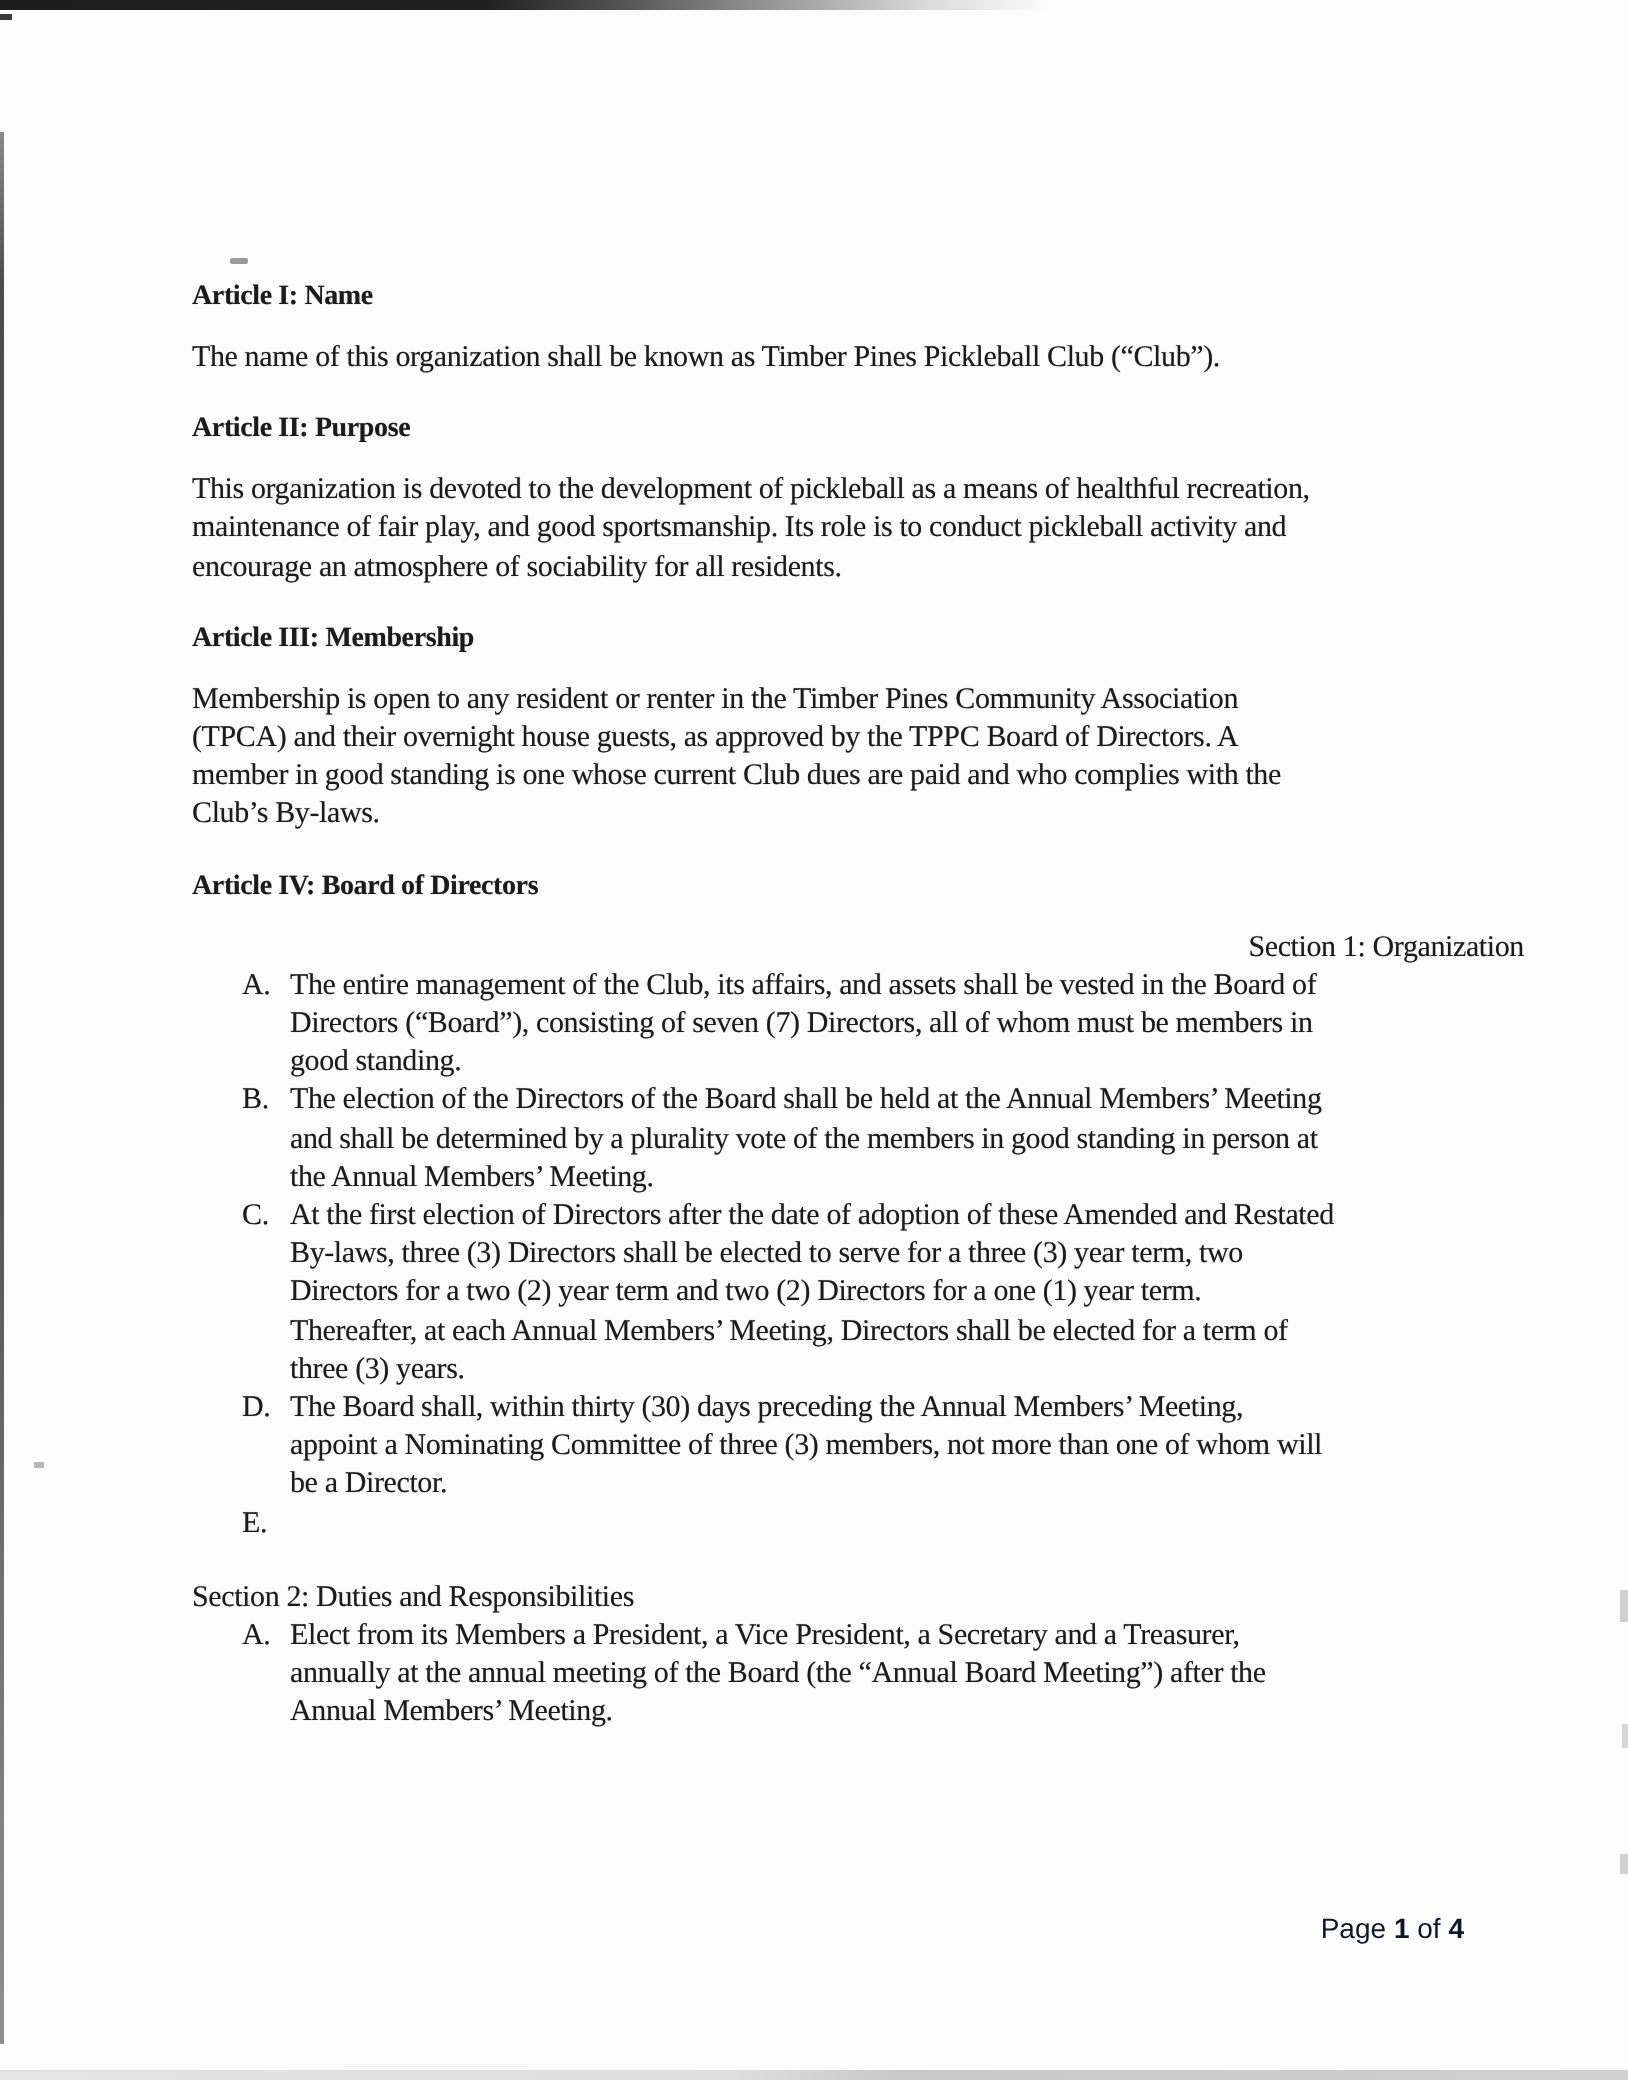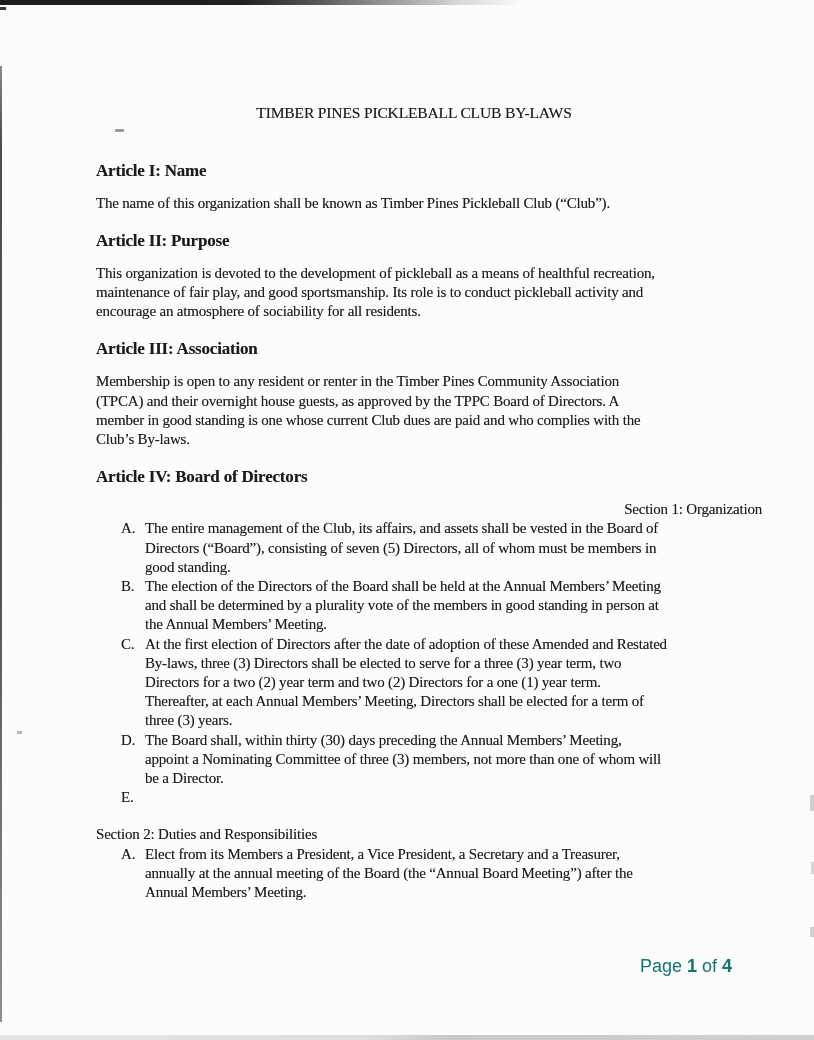--- a/index.html
+++ b/index.html
@@ -22,21 +22,21 @@
     left: 96px; top: 103px; right: 52px;
     letter-spacing: -0.012em;
   }
   .title-block {
     text-align: center;
     font-size: 15.6px;
     line-height: 19.6px;
     margin: 0 30px 38px 0;
   }
   .heading {
-    font-size: 17px;
+    font-size: 14px;
     font-weight: bold;
     margin: 18px 0 13px 0;
     white-space: pre;
   }
   .para {
     font-size: 15px;
     line-height: 19.2px;
     margin: 0 0 18px 0;
     white-space: pre;
   }
@@ -55,22 +55,22 @@
   .li .letter {
     flex: none;
     width: 24px;
     margin-left: 25px;
   }
   .li .litext { white-space: pre; }
   .footer {
     position: absolute;
     top: 956px; right: 82px;
     font-family: "Liberation Sans", "DejaVu Sans", sans-serif;
-    font-size: 18px;
-    color: #0f766e;
+    font-size: 14px;
+    color: #0f172a;
     text-shadow: none;
   }
   .footer .num { font-weight: bold; }
 
   
   .scan-top {
     position: absolute; top: 0; left: 0;
     width: 525px; height: 5px;
     background: linear-gradient(to right,
       #1d1d1d 0%, #202020 46%, #4e4e4e 58%, #909090 72%, #d9d9d9 88%, rgba(250,250,250,0) 100%);
@@ -112,45 +112,44 @@
   <div class="scan-bottom"></div>
   <div class="scan-dash-1"></div>
   <div class="scan-dash-2"></div>
   <div class="scan-right-1"></div>
   <div class="scan-right-2"></div>
   <div class="scan-right-3"></div>
 
   <div class="content">
 
     <div class="title-block">
-      <div>TIMBER PINES PICKLEBALL CLUB BY-LAWS</div>
     </div>
 
     <div class="heading">Article I: Name</div>
     <div class="para">The name of this organization shall be known as Timber Pines Pickleball Club (“Club”).</div>
 
     <div class="heading">Article II: Purpose</div>
     <div class="para">This organization is devoted to the development of pickleball as a means of healthful recreation,
 maintenance of fair play, and good sportsmanship. Its role is to conduct pickleball activity and
 encourage an atmosphere of sociability for all residents.</div>
 
-    <div class="heading">Article III: Association</div>
+    <div class="heading">Article III: Membership</div>
     <div class="para">Membership is open to any resident or renter in the Timber Pines Community Association
 (TPCA) and their overnight house guests, as approved by the TPPC Board of Directors. A
 member in good standing is one whose current Club dues are paid and who complies with the
 Club’s By-laws.</div>
 
     <div class="heading">Article IV: Board of Directors</div>
 
     <div class="section-label first">Section 1: Organization</div>
 
     <div class="li">
       <span class="letter">A.</span>
       <span class="litext">The entire management of the Club, its affairs, and assets shall be vested in the Board of
-Directors (“Board”), consisting of seven (5) Directors, all of whom must be members in
+Directors (“Board”), consisting of seven (7) Directors, all of whom must be members in
 good standing.</span>
     </div>
     <div class="li">
       <span class="letter">B.</span>
       <span class="litext">The election of the Directors of the Board shall be held at the Annual Members’ Meeting
 and shall be determined by a plurality vote of the members in good standing in person at
 the Annual Members’ Meeting.</span>
     </div>
     <div class="li">
       <span class="letter">C.</span>

